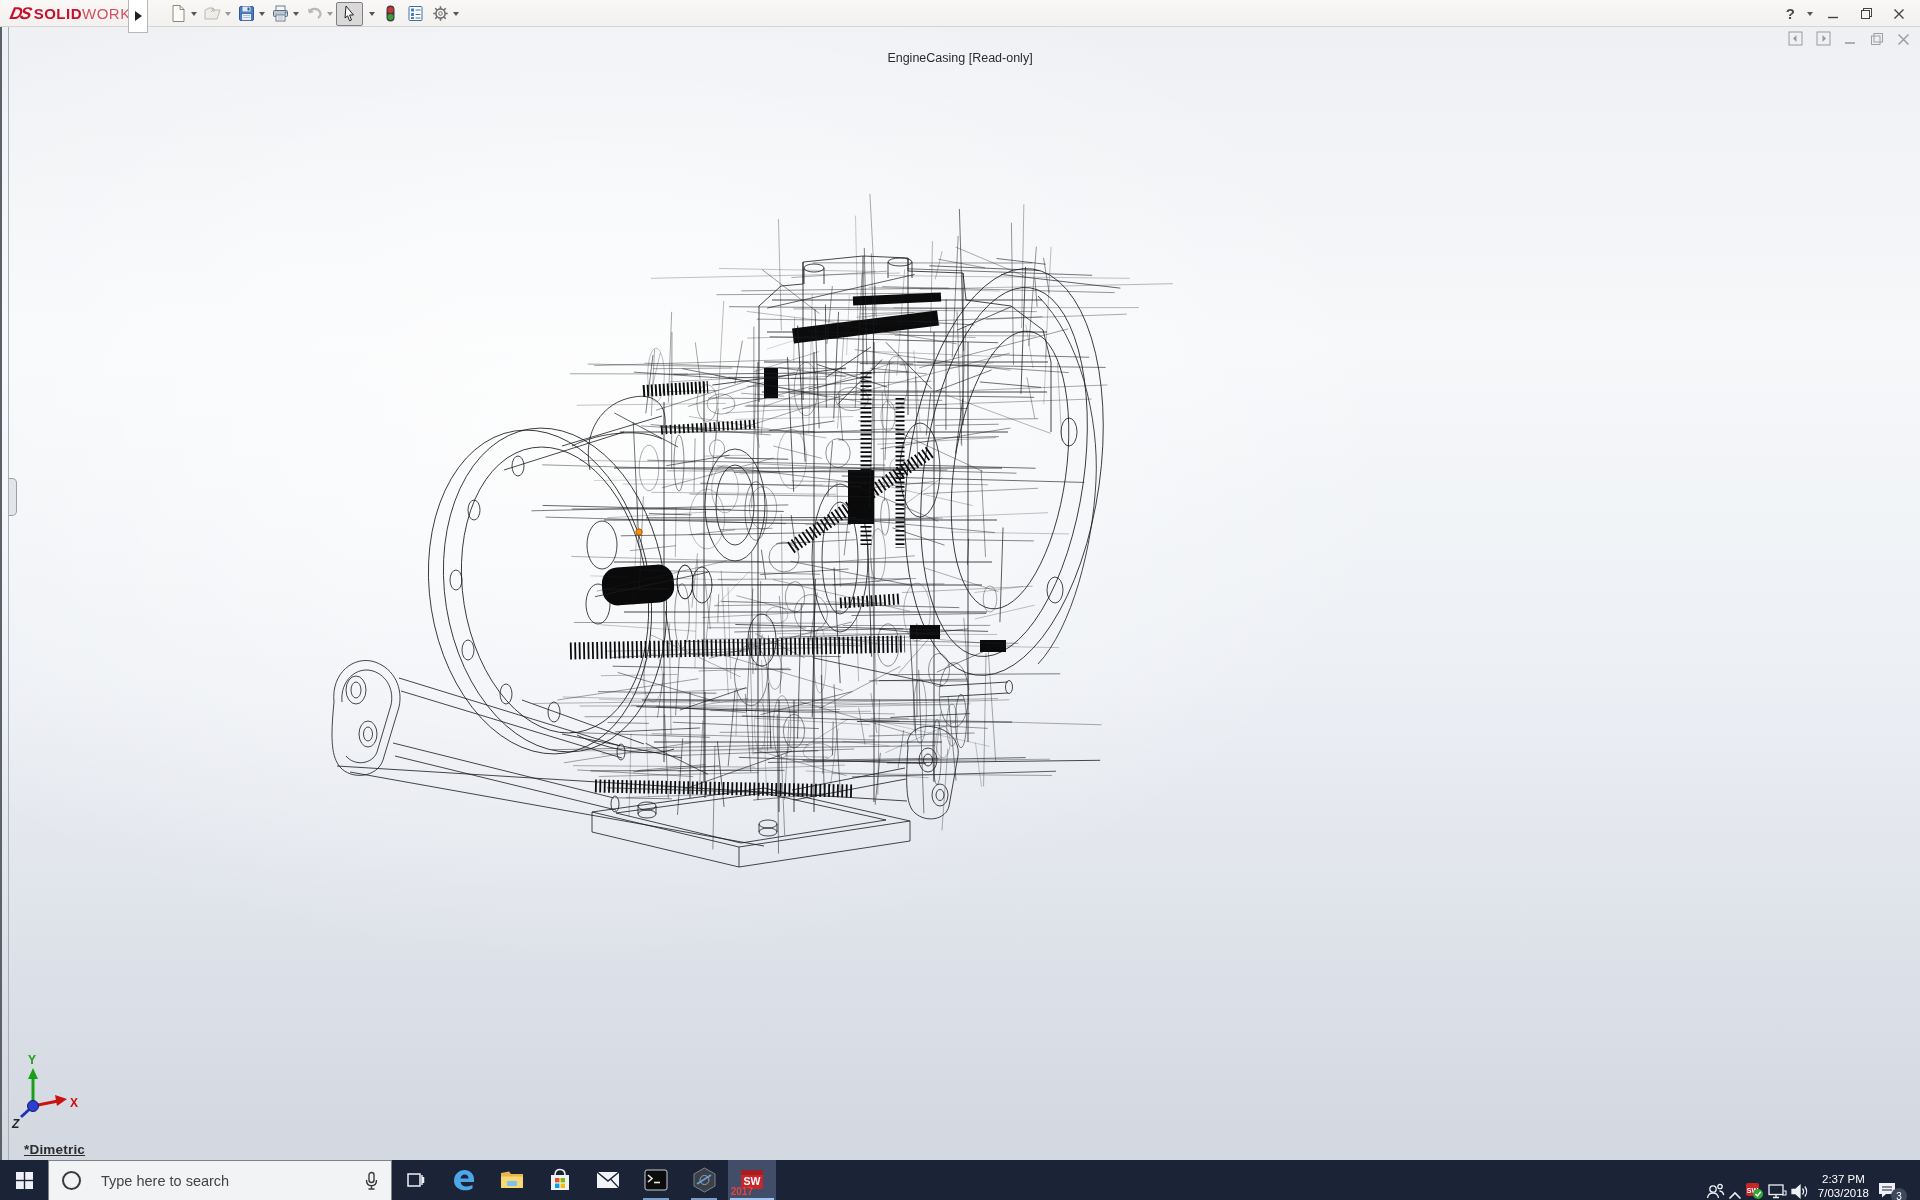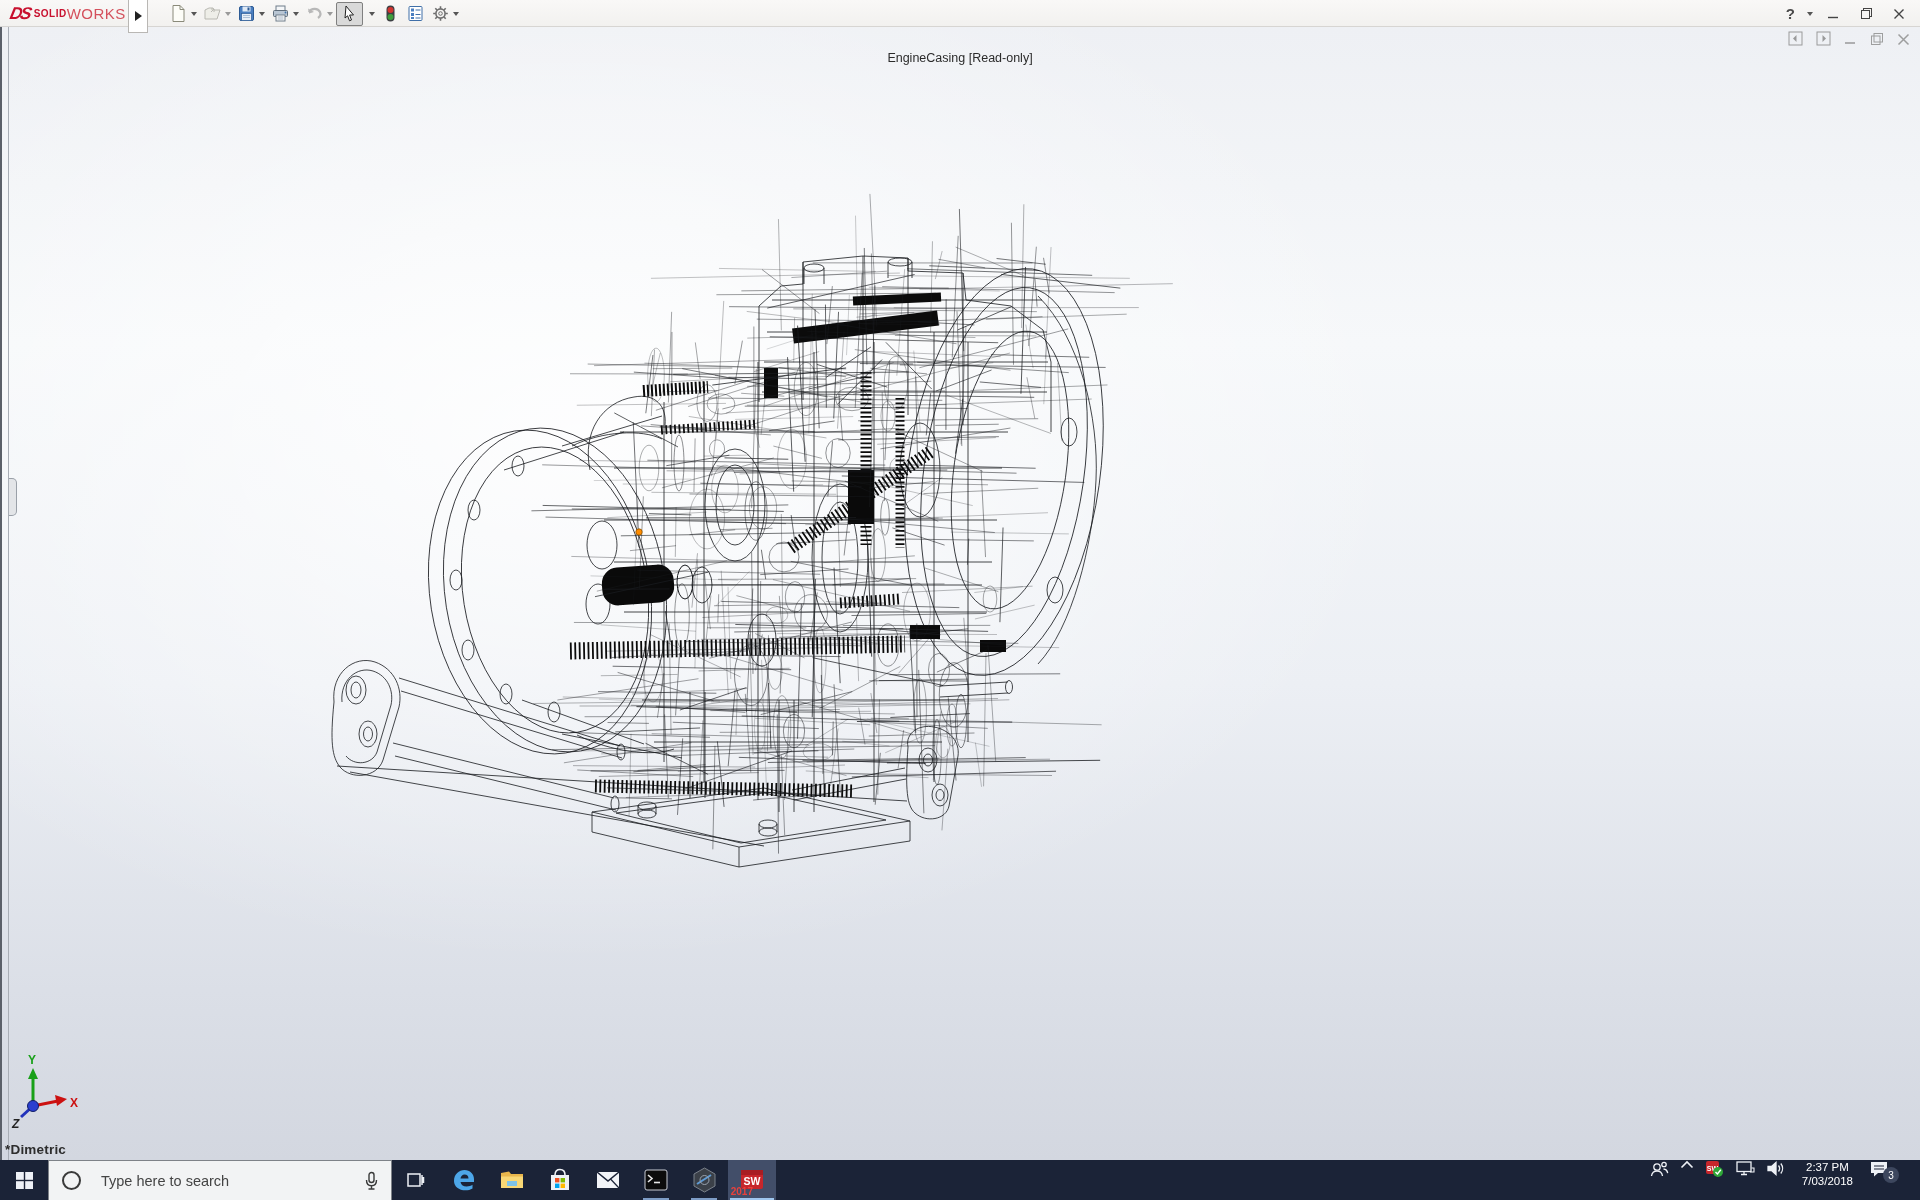--- a/index.html
+++ b/index.html
@@ -2,21 +2,21 @@
 <html><head>
 <meta charset="utf-8">
 <style>
   * { margin:0; padding:0; box-sizing:border-box; }
   html,body { width:1920px; height:1200px; overflow:hidden; font-family:"Liberation Sans", sans-serif; background:#fff; }
 
   
   .titlebar{position:absolute;top:0;left:0;width:1920px;height:27px;background:linear-gradient(180deg,#f9f8f7,#f2f1ef);border-bottom:1px solid #d7d5d2;z-index:40;}
   .brand{position:absolute;left:10px;top:1px;height:25px;display:flex;align-items:center;}
   .ds-mark{font-style:italic;font-weight:bold;font-size:17px;color:#c8102e;letter-spacing:-2px;margin-right:4px;transform:skewX(-12deg);}
-  .brand-bold{font-size:10px;font-weight:bold;color:#c8102e;letter-spacing:.5px;}
+  .brand-bold{font-size:15px;font-weight:bold;color:#c8102e;letter-spacing:.5px;}
   .brand-light{font-size:15px;font-weight:400;color:#d4505c;letter-spacing:.5px;}
   .flyout-tab{position:absolute;left:128px;top:0;width:20px;height:33px;background:#fff;border:1px solid #b9b7b4;border-top:none;display:flex;align-items:center;justify-content:center;}
   .flyout-arrow{width:0;height:0;border-left:7px solid #222;border-top:5px solid transparent;border-bottom:5px solid transparent;}
   .qat{position:absolute;left:166px;top:0;height:27px;display:flex;align-items:center;}
   .tb-item{display:flex;align-items:center;height:24px;padding:0 3px;}
   .tb-ico{width:19px;height:19px;display:block;}
   .caret{width:0;height:0;border-left:3.5px solid transparent;border-right:3.5px solid transparent;border-top:4px solid #555;margin-left:3px;}
   .caret.dim{border-top-color:#9a9a9a;}
   .pressed{background:#d9d9d9;border:1px solid #808080;border-radius:2px;}
   .win-title{position:absolute;left:0;top:0;width:100%;height:27px;display:flex;align-items:center;justify-content:center;font-size:12.5px;color:#2b2b2b;pointer-events:none;margin-top:44px;}
@@ -30,37 +30,37 @@
 
   
   .viewport{position:absolute;top:27px;left:0;right:0;bottom:40px;overflow:hidden;
     background:
       radial-gradient(1350px 850px at 30% 36%, rgba(255,255,255,.85), rgba(255,255,255,0) 62%),
       linear-gradient(180deg,#eef0f4 0%,#f6f8fa 28%,#eceff4 58%,#dbdfe7 85%,#d3d7e0 100%);
     border-left:2px solid #5b6069;}
   .viewport::before{content:"";position:absolute;left:6px;top:0;bottom:0;width:1px;background:#a9aeb6;}
   .panel-tab{position:absolute;left:7px;top:451px;width:8px;height:38px;background:#e3e5e8;border:1px solid #9aa0a8;border-left:none;border-radius:0 5px 5px 0;}
   .wf-svg{position:absolute;left:0;top:-27px;width:1920px;height:1160px;}
-  .view-label{position:absolute;left:3px;bottom:3px;font-size:13.5px;font-weight:bold;color:#2d2d2d;letter-spacing:.2px;}
+  .view-label{position:absolute;left:22px;bottom:3px;font-size:13.5px;font-weight:bold;color:#2d2d2d;letter-spacing:.2px;text-decoration:underline;}
 
   
   .taskbar{position:absolute;left:0;bottom:0;width:1920px;height:40px;background:#1b2337;display:flex;align-items:stretch;z-index:50;}
   .tb-start{width:48px;display:flex;align-items:center;justify-content:center;}
   .searchbox{width:344px;background:#f2f3f4;border:1px solid #7e8288;border-bottom:none;display:flex;align-items:center;position:relative;}
   .searchbox input{flex:1;border:none;outline:none;background:transparent;font-size:14.5px;color:#333;font-family:"Liberation Sans",sans-serif;padding-left:20px;}
   .searchbox input::placeholder{color:#444;opacity:1;}
   .cortana-ring{width:19px;height:19px;border:2.5px solid #3a3a3a;border-radius:50%;margin-left:13px;flex:none;}
   .mic{margin-right:12px;flex:none;}
   .tile{width:48px;position:relative;display:flex;align-items:center;justify-content:center;}
   .tile.running::after{content:"";position:absolute;bottom:0;left:11px;right:11px;height:2px;background:#7d9cc6;}
   .tile.active{background:rgba(148,170,210,.32);}
   .tile.active::after{content:"";position:absolute;bottom:0;left:2px;right:2px;height:2px;background:#9fc6ee;}
   .sw-2017{position:absolute;right:23px;bottom:3px;font-size:10px;font-weight:bold;color:#e8413c;}
   .tb-spacer{flex:1;}
-  .tray{display:flex;align-items:flex-start;gap:11px;padding-right:4px;}
+  .tray{display:flex;align-items:flex-end;gap:3px;padding-right:4px;}
   .tray-ic{display:flex;align-items:center;justify-content:center;}
   .clock{display:flex;flex-direction:column;align-items:center;justify-content:center;color:#fff;font-size:11.5px;line-height:14px;padding:0 5px;}
   .notif{position:relative;padding-right:10px;}
   .notif-badge{position:absolute;right:0px;bottom:-4px;width:16px;height:16px;border-radius:50%;background:#3d475e;color:#fff;font-size:10px;display:flex;align-items:center;justify-content:center;}
   .show-desktop{width:6px;border-left:1px solid rgba(255,255,255,.3);}
 </style>
 </head>
 <body>
 
 <div class="titlebar">

